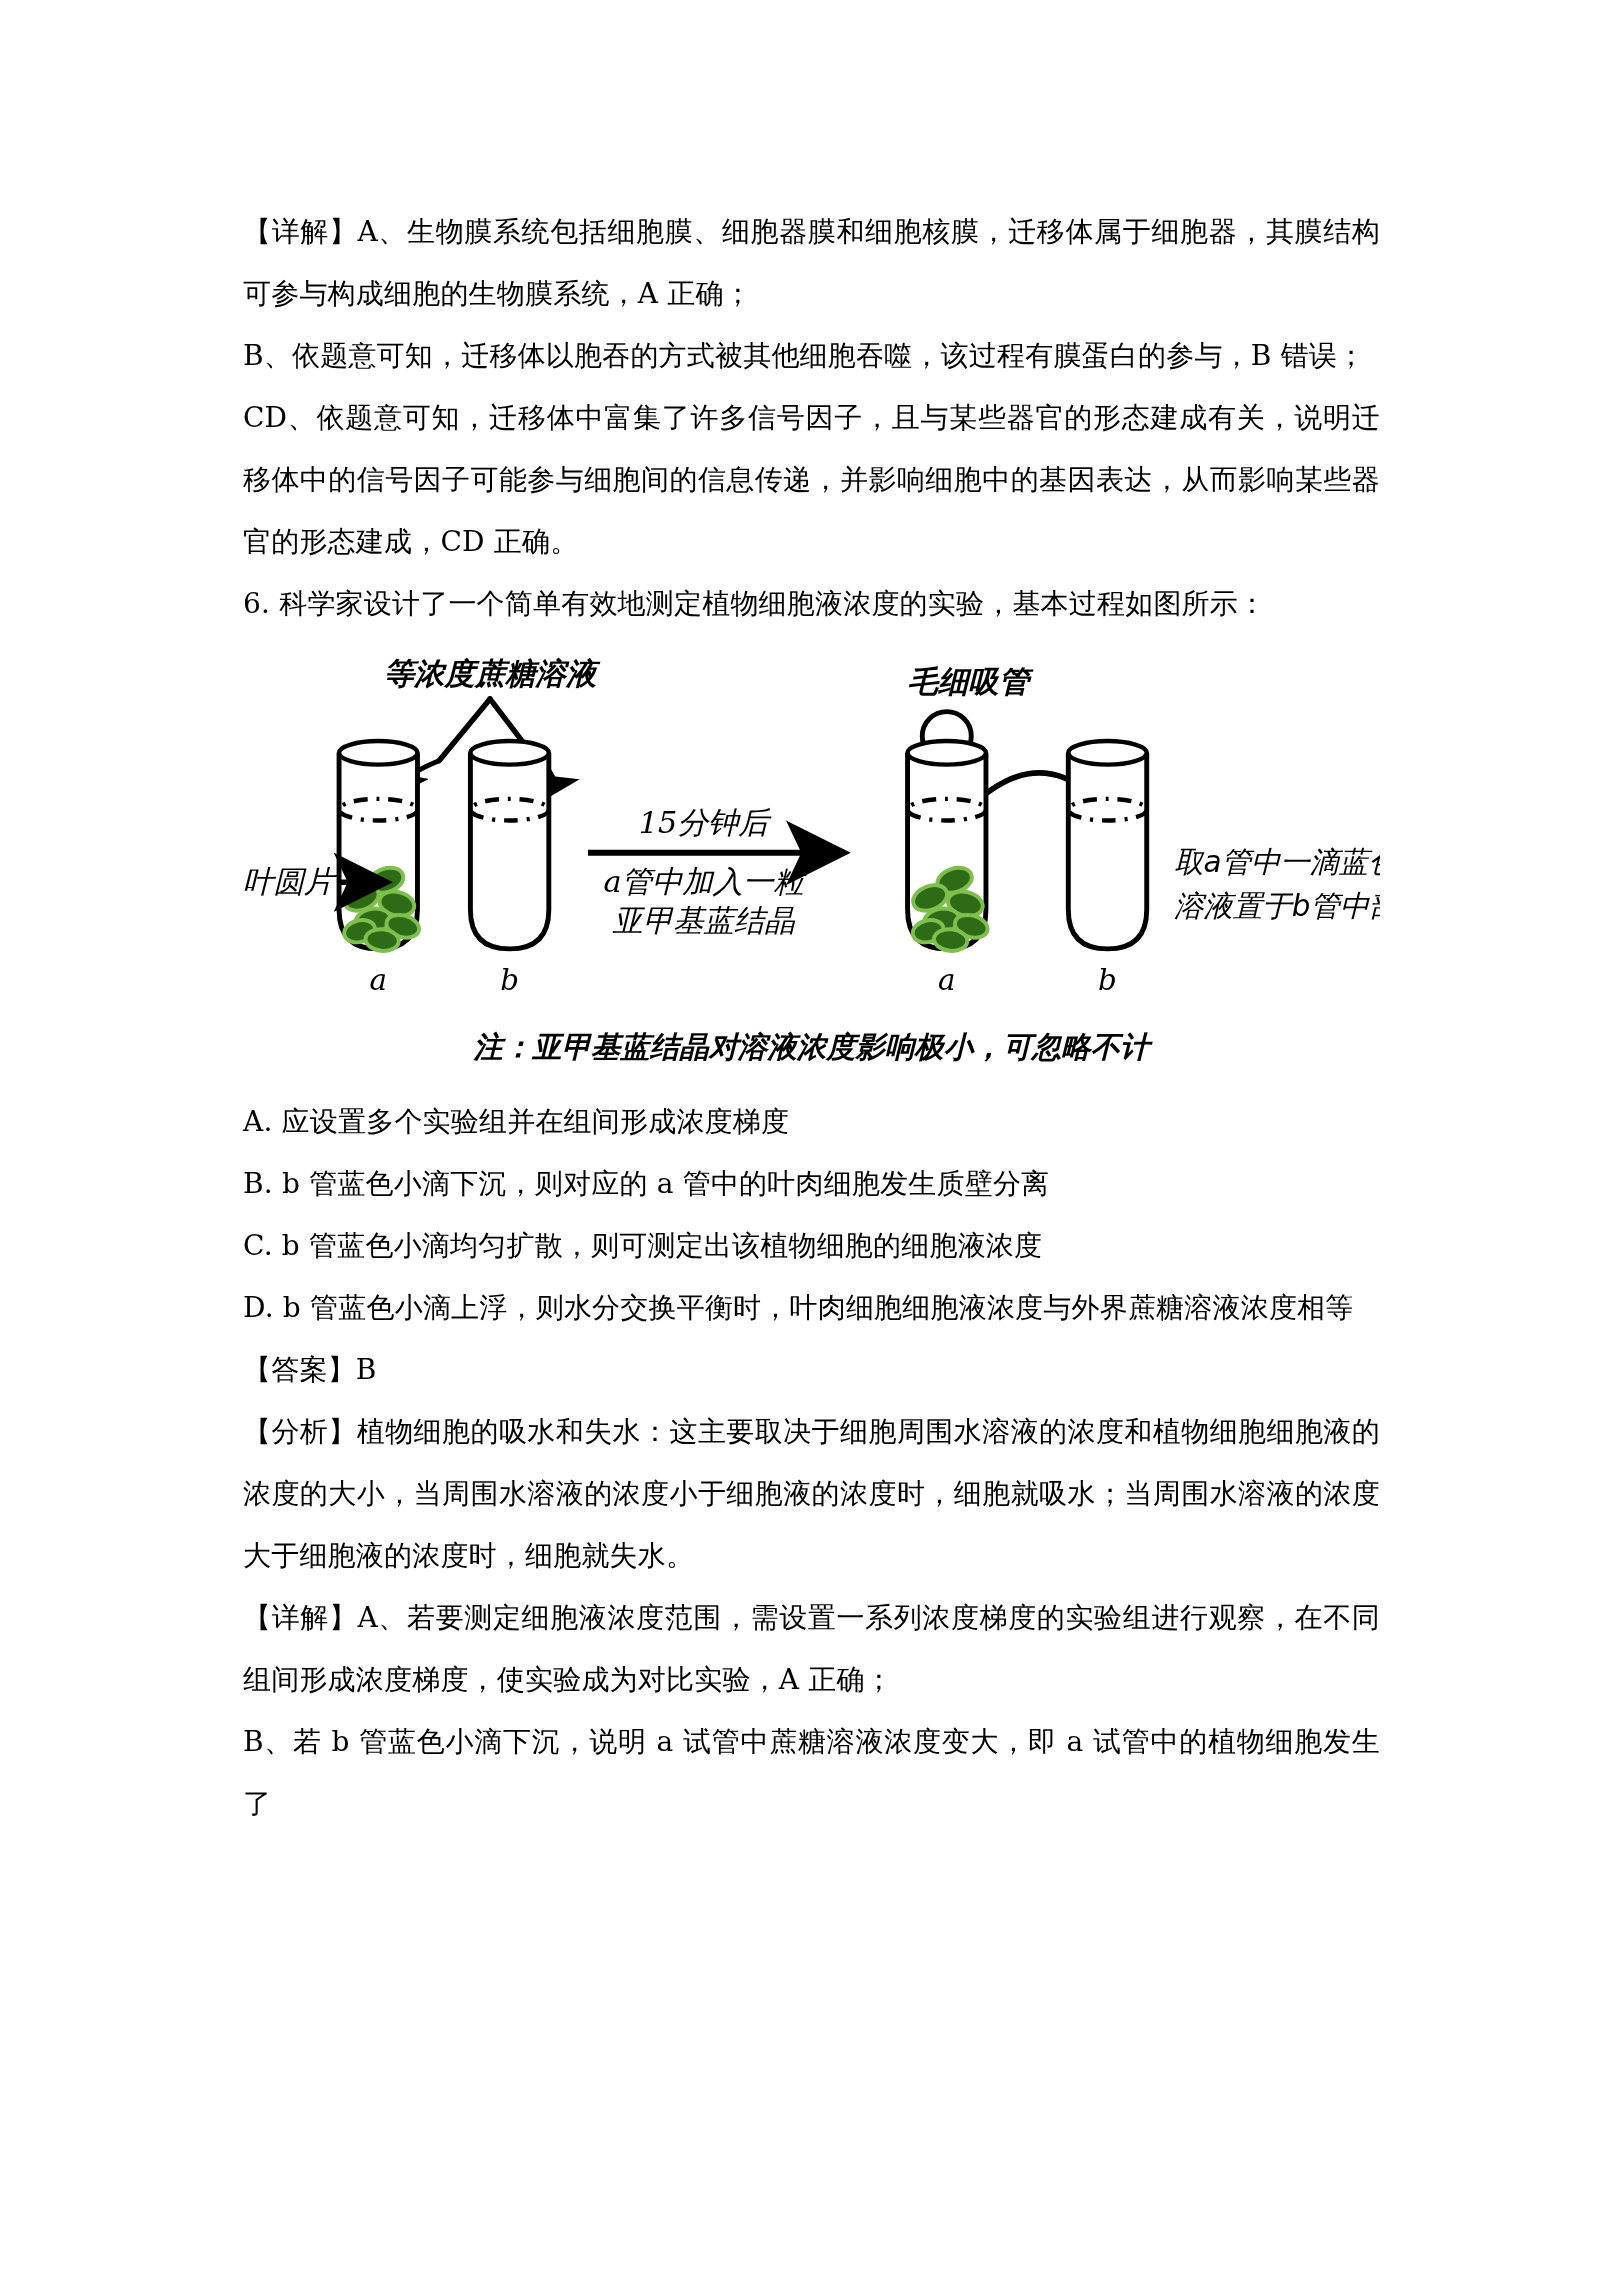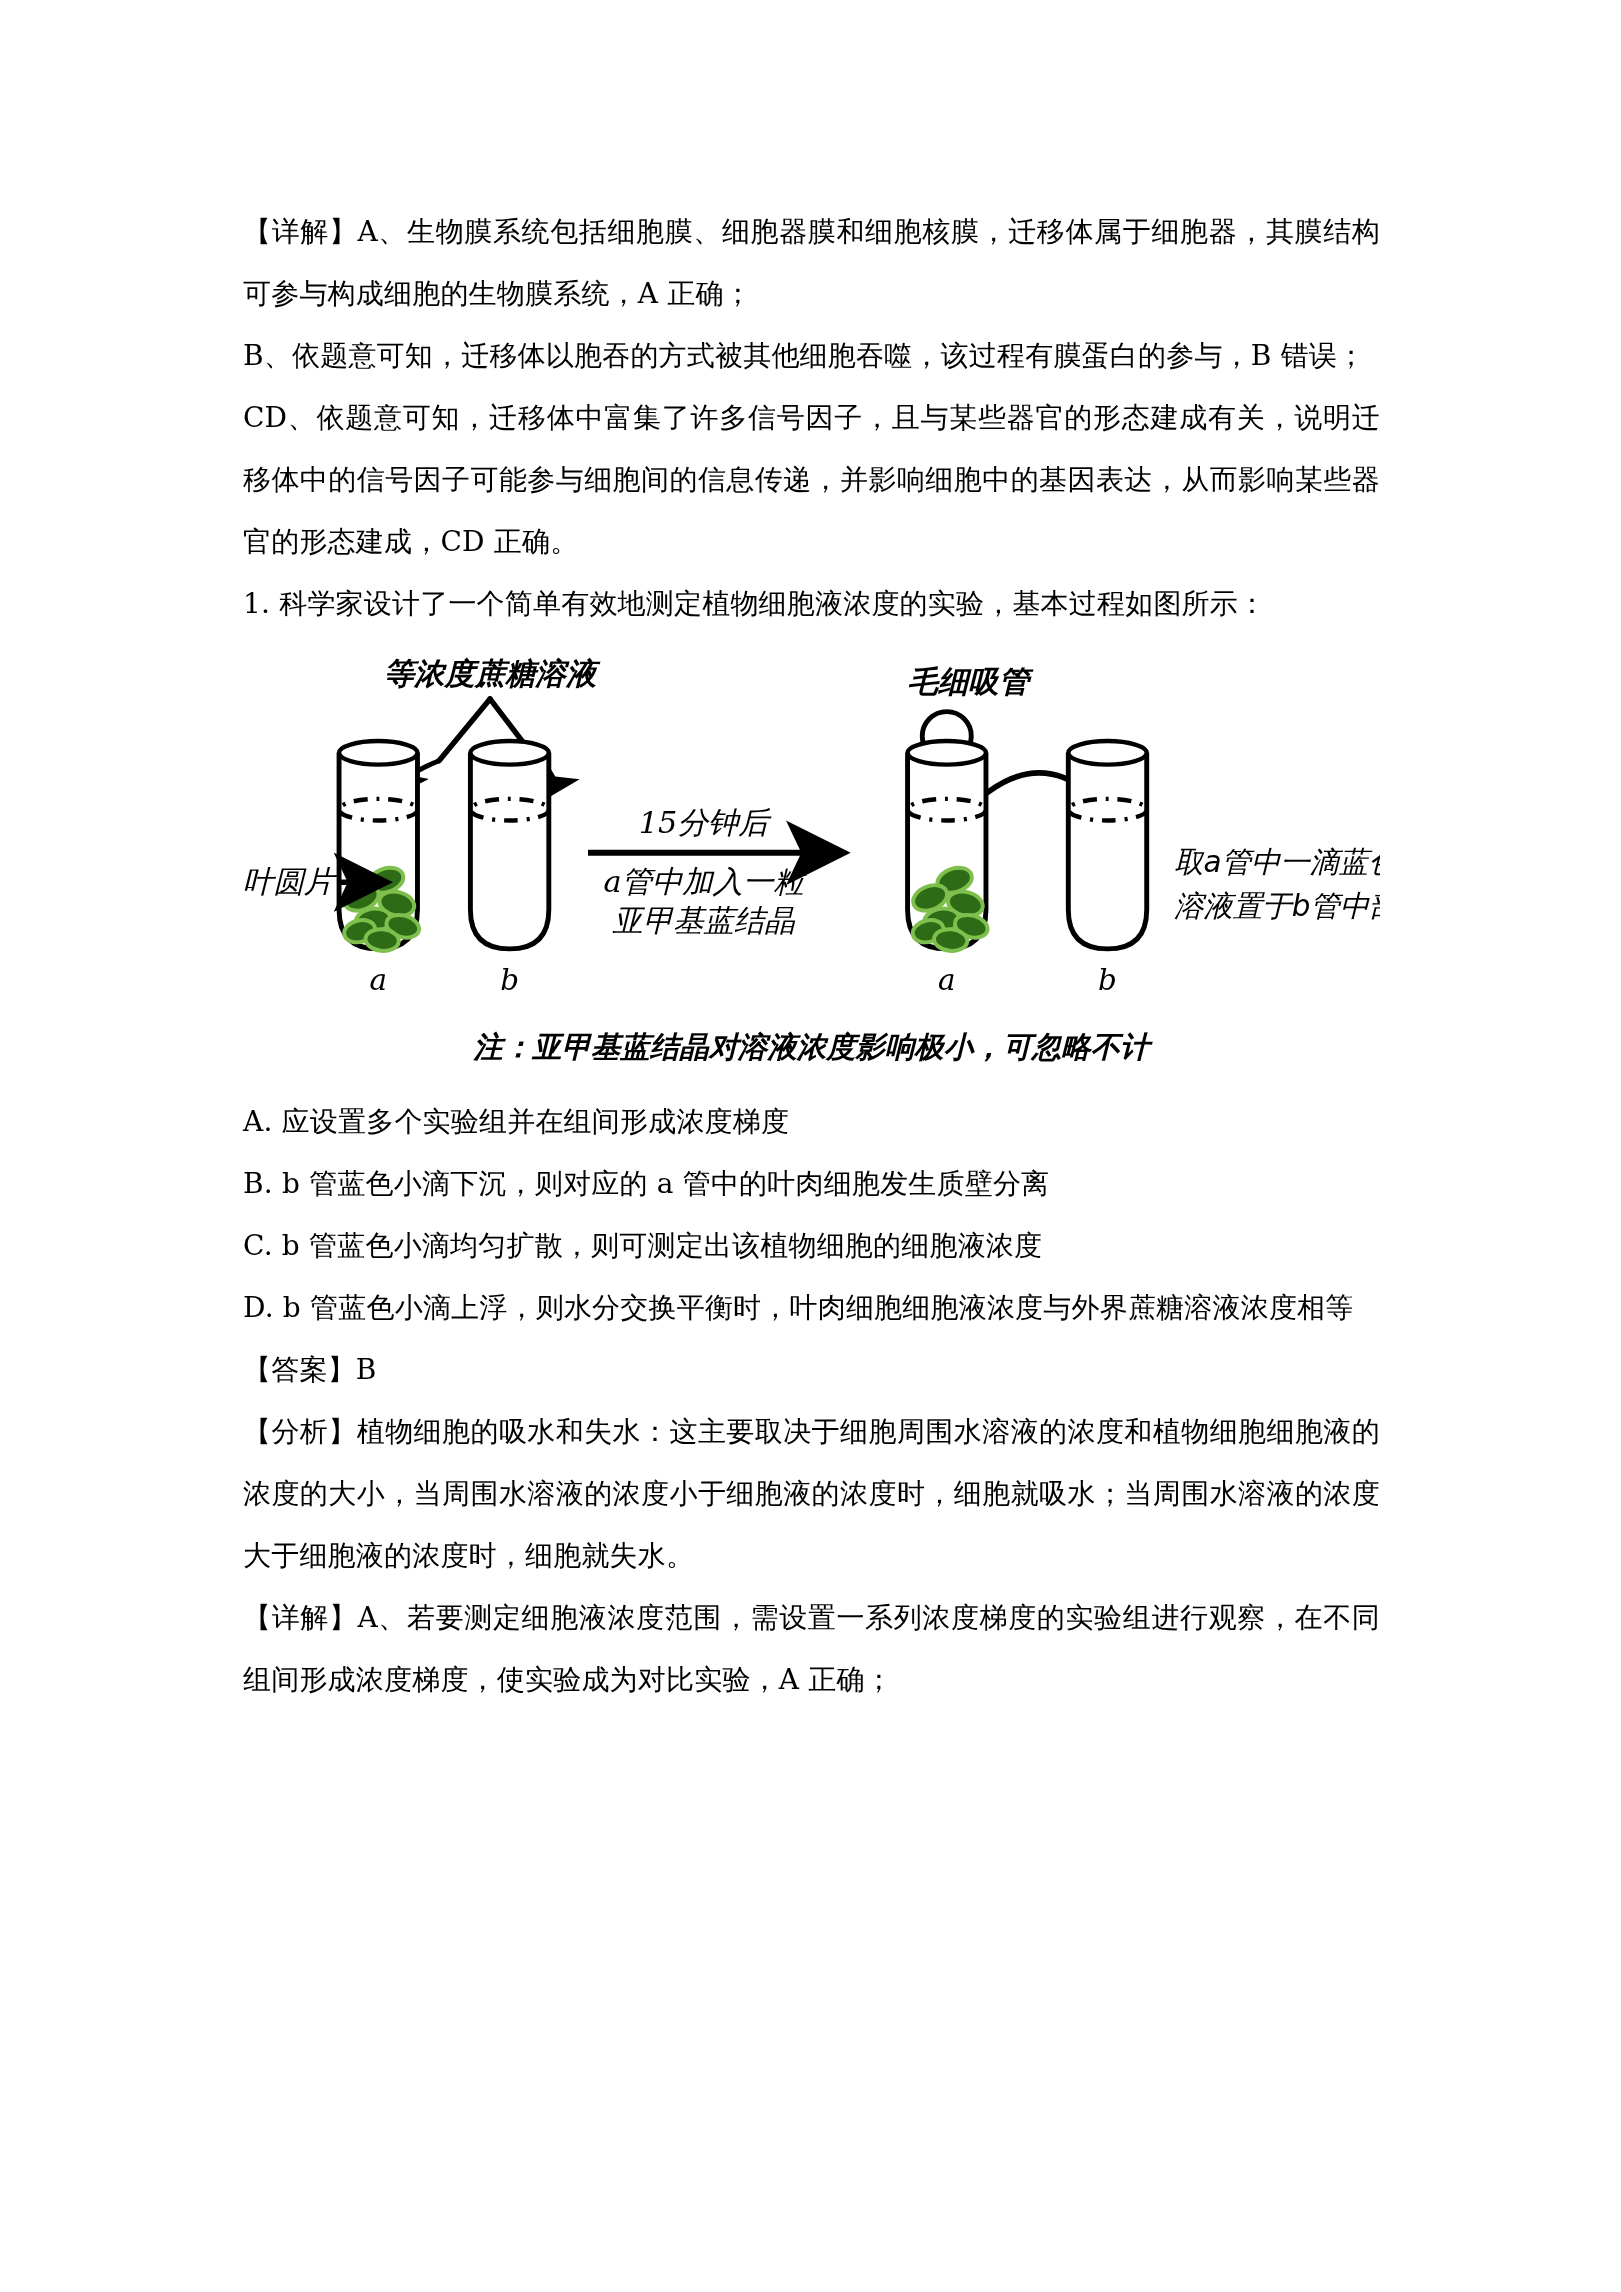--- a/index.html
+++ b/index.html
@@ -50,21 +50,21 @@
 </style>
 </head>
 <body>
 
 <div class="page">
   <div class="content">
 
     <p class="para">【详解】A、生物膜系统包括细胞膜、细胞器膜和细胞核膜，迁移体属于细胞器，其膜结构可参与构成细胞的生物膜系统，A 正确；</p>
     <p class="para">B、依题意可知，迁移体以胞吞的方式被其他细胞吞噬，该过程有膜蛋白的参与，B 错误；</p>
     <p class="para">CD、依题意可知，迁移体中富集了许多信号因子，且与某些器官的形态建成有关，说明迁移体中的信号因子可能参与细胞间的信息传递，并影响细胞中的基因表达，从而影响某些器官的形态建成，CD 正确。</p>
-    <p class="para">1. 科学家设计了一个简单有效地测定植物细胞液浓度的实验，基本过程如图所示：</p>
+    <p class="para">6. 科学家设计了一个简单有效地测定植物细胞液浓度的实验，基本过程如图所示：</p>
 
     <div class="figure">
       <svg width="1137" height="446" viewBox="0 0 1160 455" xmlns="http://www.w3.org/2000/svg">
         <defs>
           <marker id="ah" markerWidth="9" markerHeight="9" refX="7.2" refY="4.5" orient="auto">
             <path d="M0,0 L9,4.5 L0,9 L2.2,4.5 Z" fill="#000"></path>
           </marker>
           <marker id="ahb" markerWidth="11" markerHeight="11" refX="9" refY="5.5" orient="auto">
             <path d="M0,0 L11,5.5 L0,11 L2.6,5.5 Z" fill="#000"></path>
           </marker>
@@ -153,16 +153,17 @@
       </svg>
     </div>
 
     <p class="para">A. 应设置多个实验组并在组间形成浓度梯度</p>
     <p class="para">B. b 管蓝色小滴下沉，则对应的 a 管中的叶肉细胞发生质壁分离</p>
     <p class="para">C. b 管蓝色小滴均匀扩散，则可测定出该植物细胞的细胞液浓度</p>
     <p class="para">D. b 管蓝色小滴上浮，则水分交换平衡时，叶肉细胞细胞液浓度与外界蔗糖溶液浓度相等</p>
     <p class="para">【答案】B</p>
     <p class="para">【分析】植物细胞的吸水和失水：这主要取决于细胞周围水溶液的浓度和植物细胞细胞液的浓度的大小，当周围水溶液的浓度小于细胞液的浓度时，细胞就吸水；当周围水溶液的浓度大于细胞液的浓度时，细胞就失水。</p>
     <p class="para">【详解】A、若要测定细胞液浓度范围，需设置一系列浓度梯度的实验组进行观察，在不同组间形成浓度梯度，使实验成为对比实验，A 正确；</p>
+    <p class="para">B、若 b 管蓝色小滴下沉，说明 a 试管中蔗糖溶液浓度变大，即 a 试管中的植物细胞发生了</p>
 
   </div>
 </div>
 
 
 </body></html>

